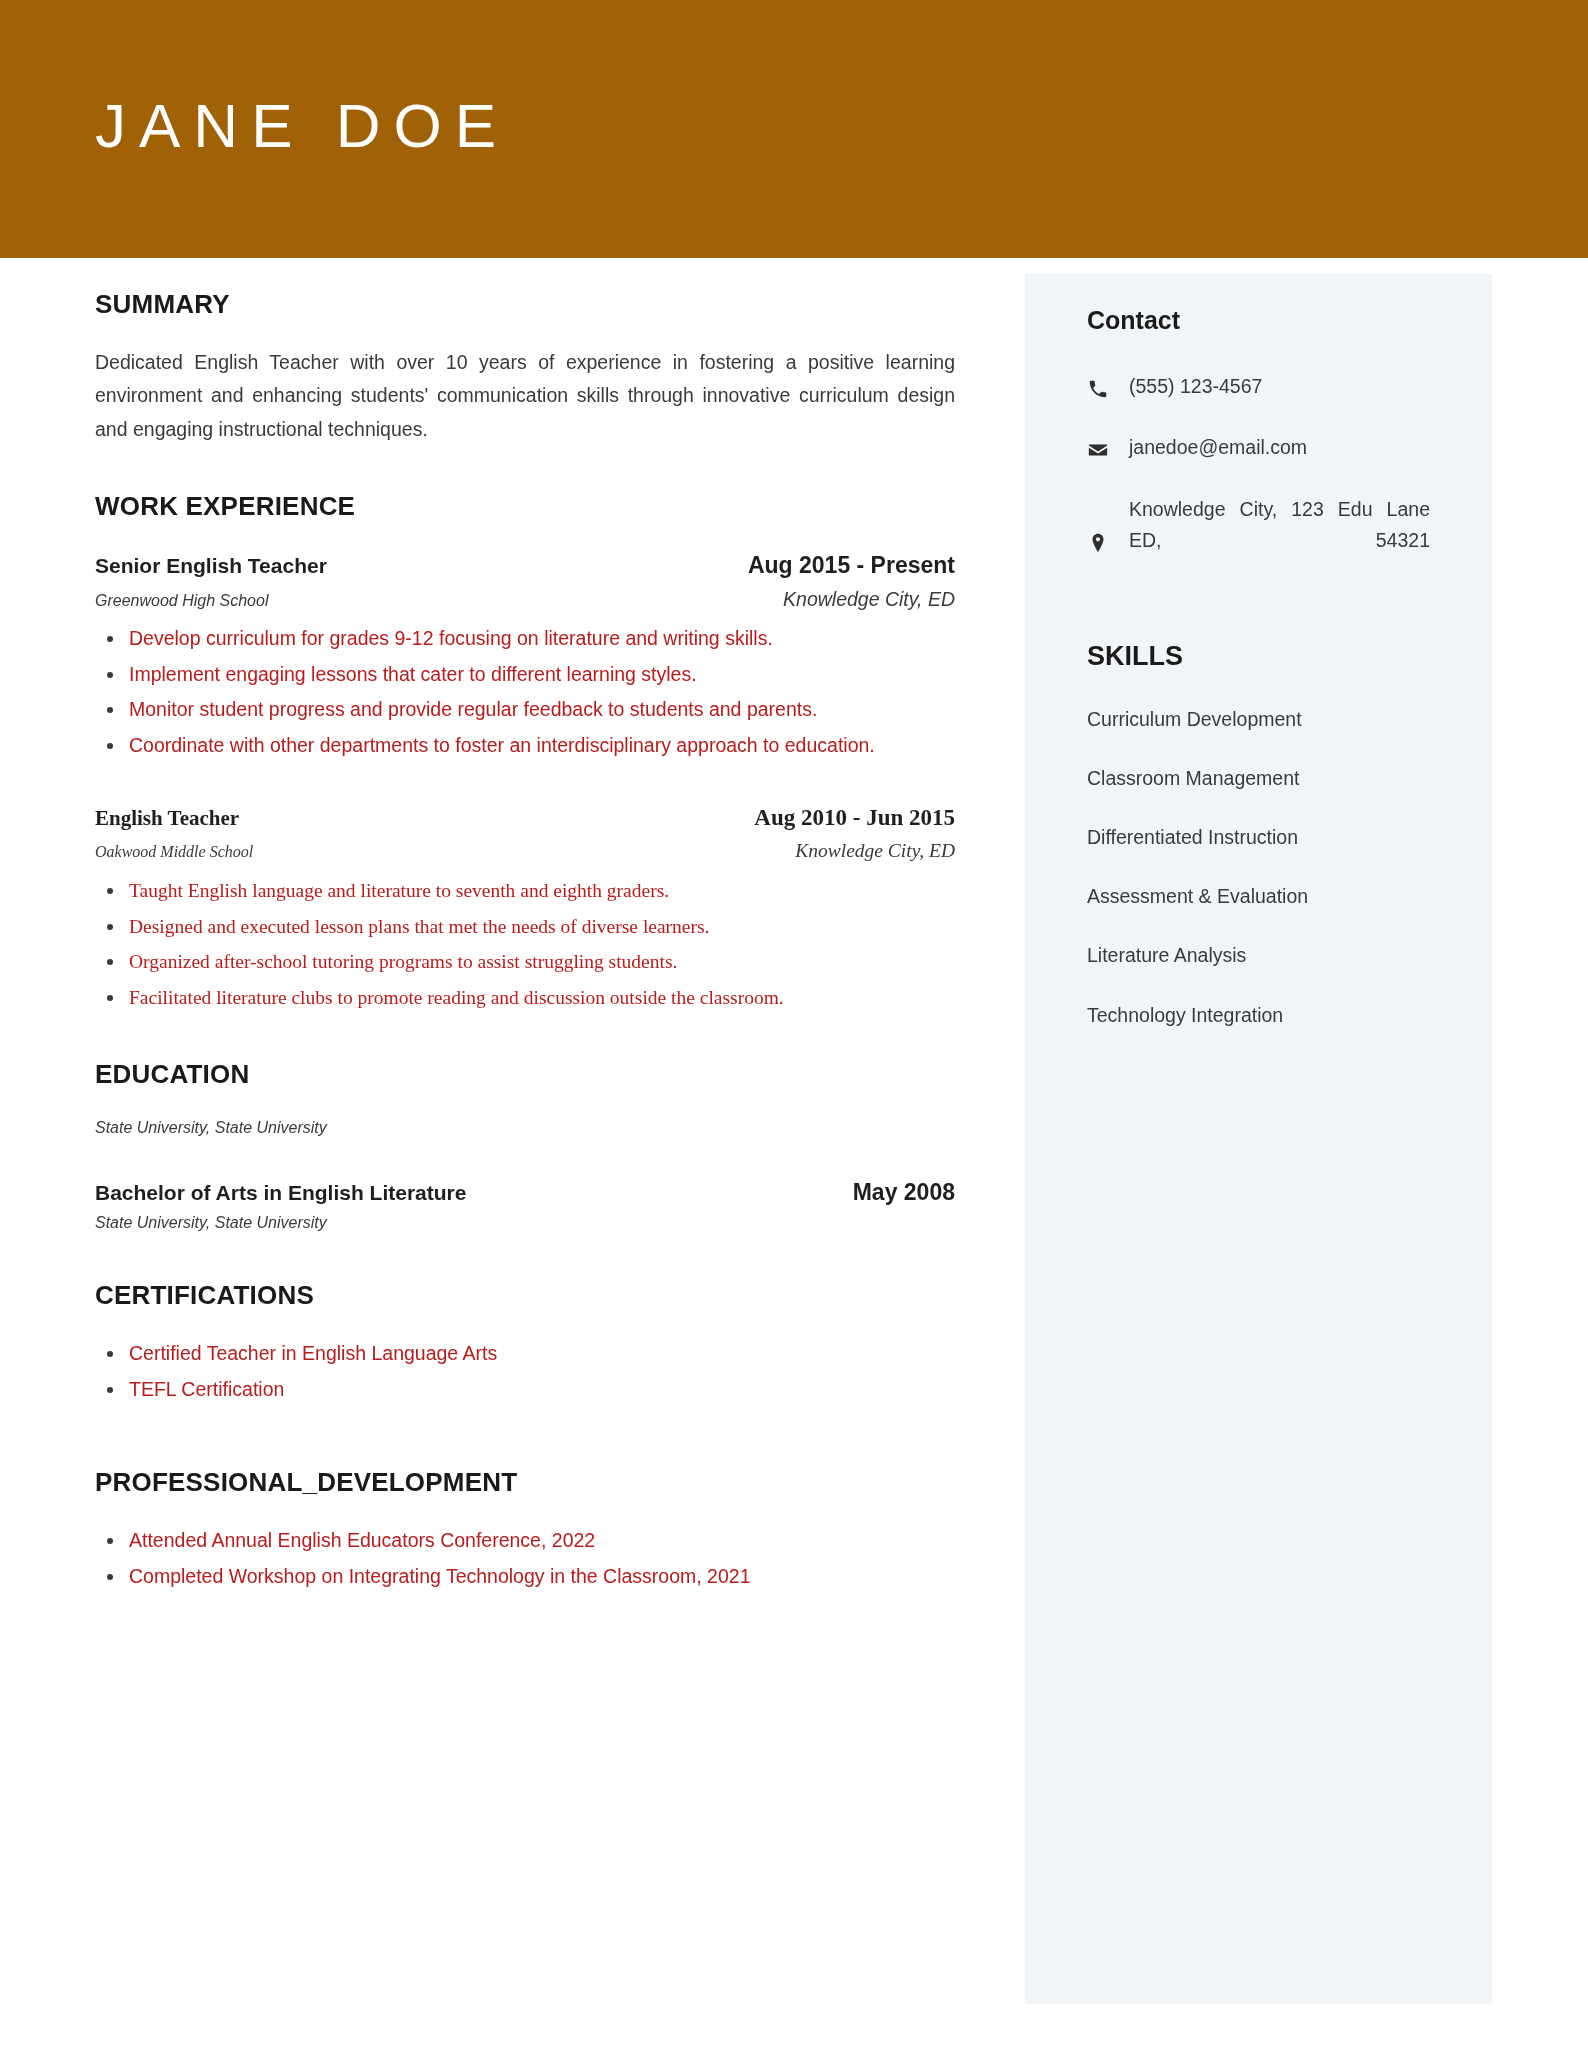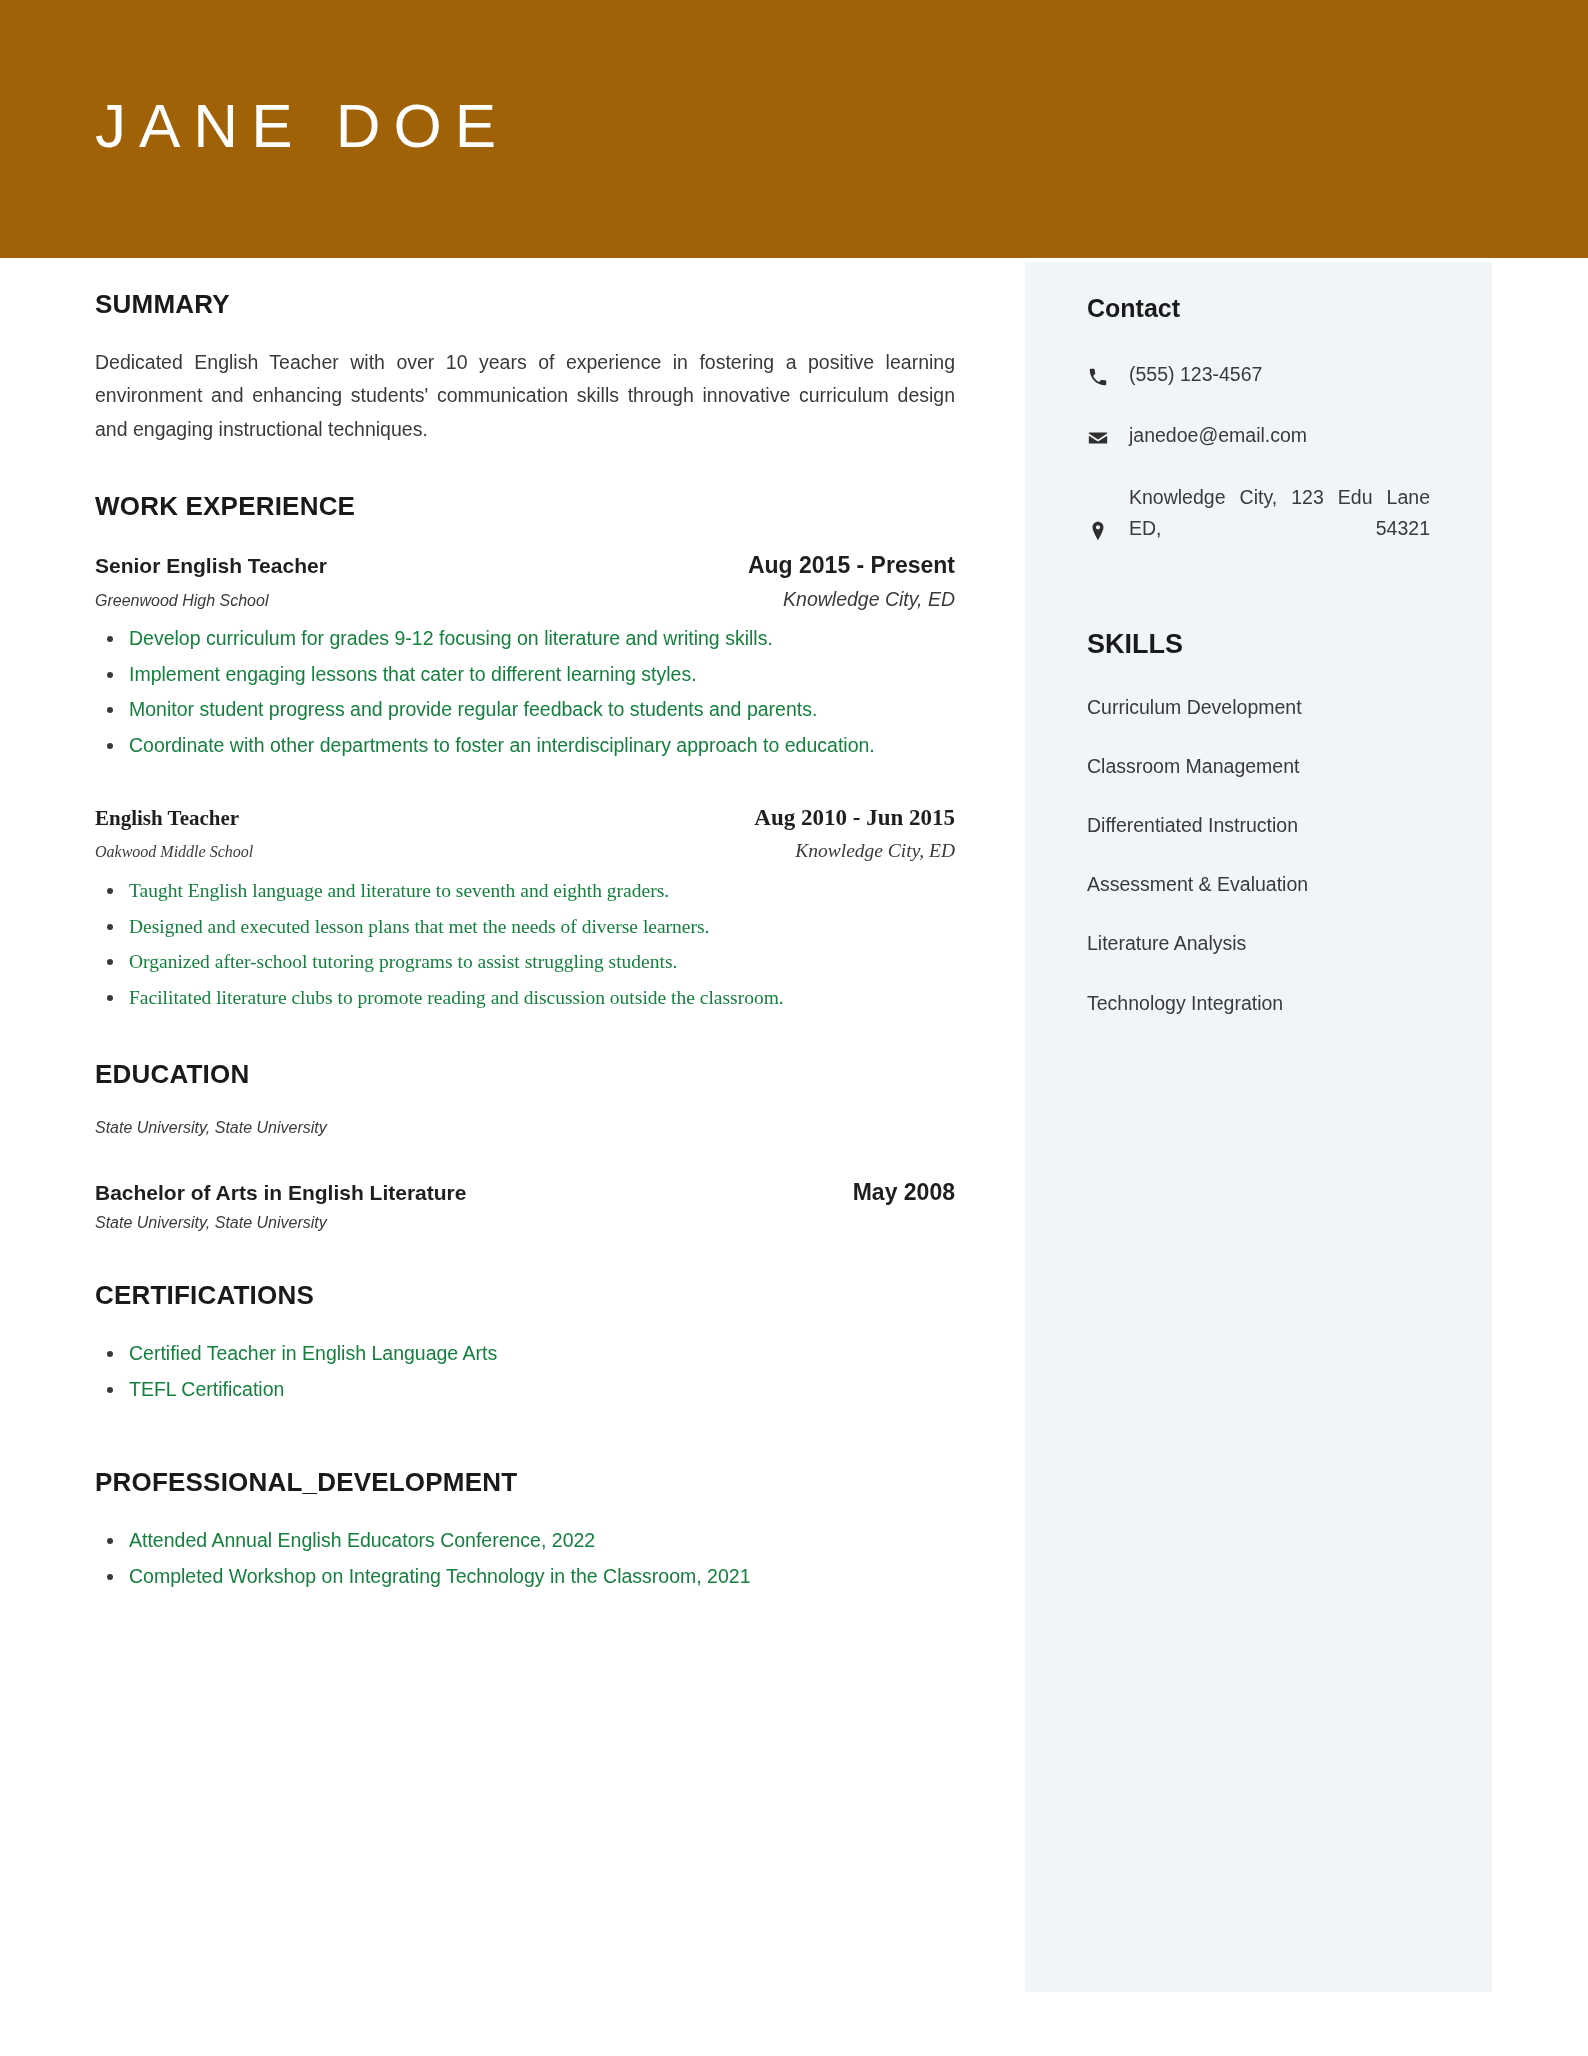--- a/index.html
+++ b/index.html
@@ -62,21 +62,21 @@
     padding: 0;
     box-sizing: border-box;
   }
   .main-inner {
     padding: 32px 70px 0 95px;
   }
 
   .side-col {
     position: absolute;
     left: 1025px;
-    top: 4px;
+    top: 16px;
     width: 467px;
     height: 1730px;
     background: #f1f5f8;
     box-sizing: border-box;
   }
   .side-inner {
     padding: 32px 62px 0 62px;
   }
 
   
@@ -131,21 +131,21 @@
 
   ul.bullets {
     margin: 8px 0 0 0;
     padding: 0 0 0 34px;
     list-style: none;
   }
   ul.bullets li {
     position: relative;
     font-size: 19.5px;
     line-height: 1.72;
-    color: #15803d;
+    color: #b91c1c;
     text-align: justify;
     margin: 0 0 2px 0;
     padding-left: 0;
   }
   ul.bullets li::before {
     content: "";
     position: absolute;
     left: -22px;
     top: 14px;
     width: 6px;

